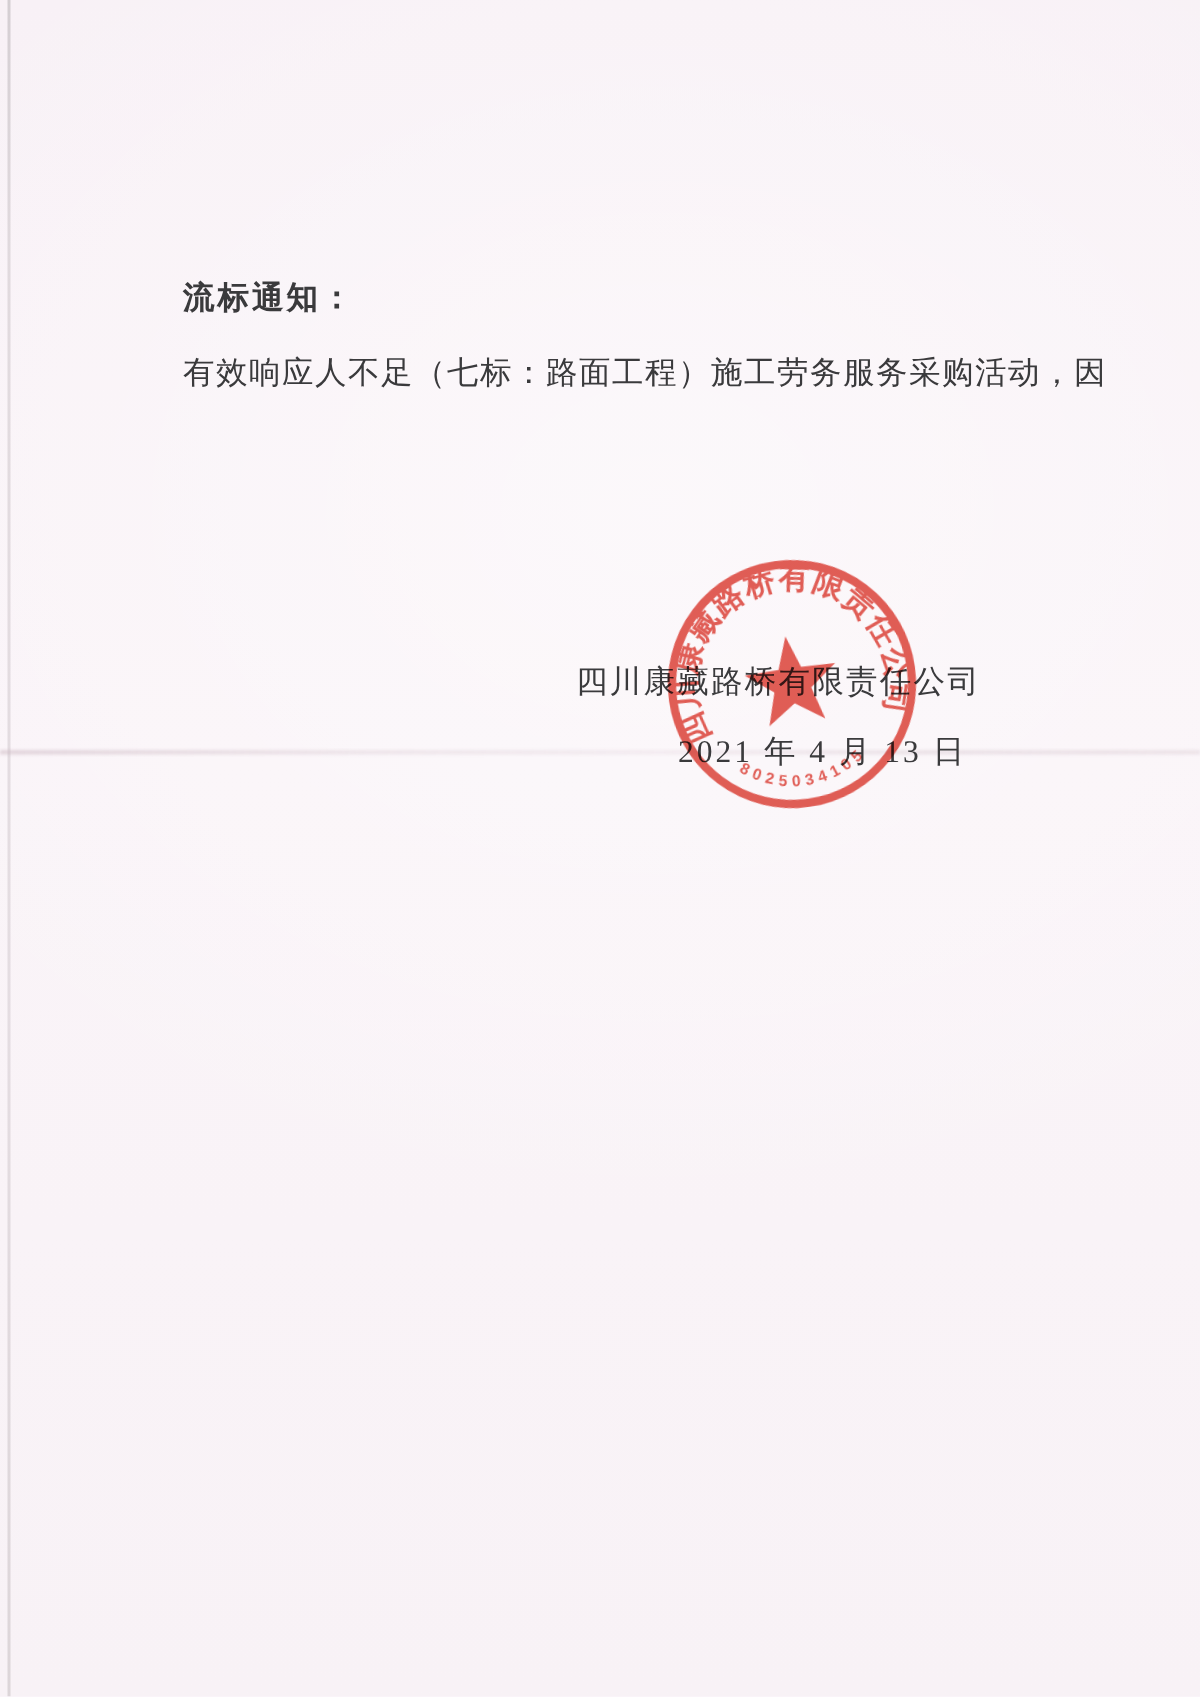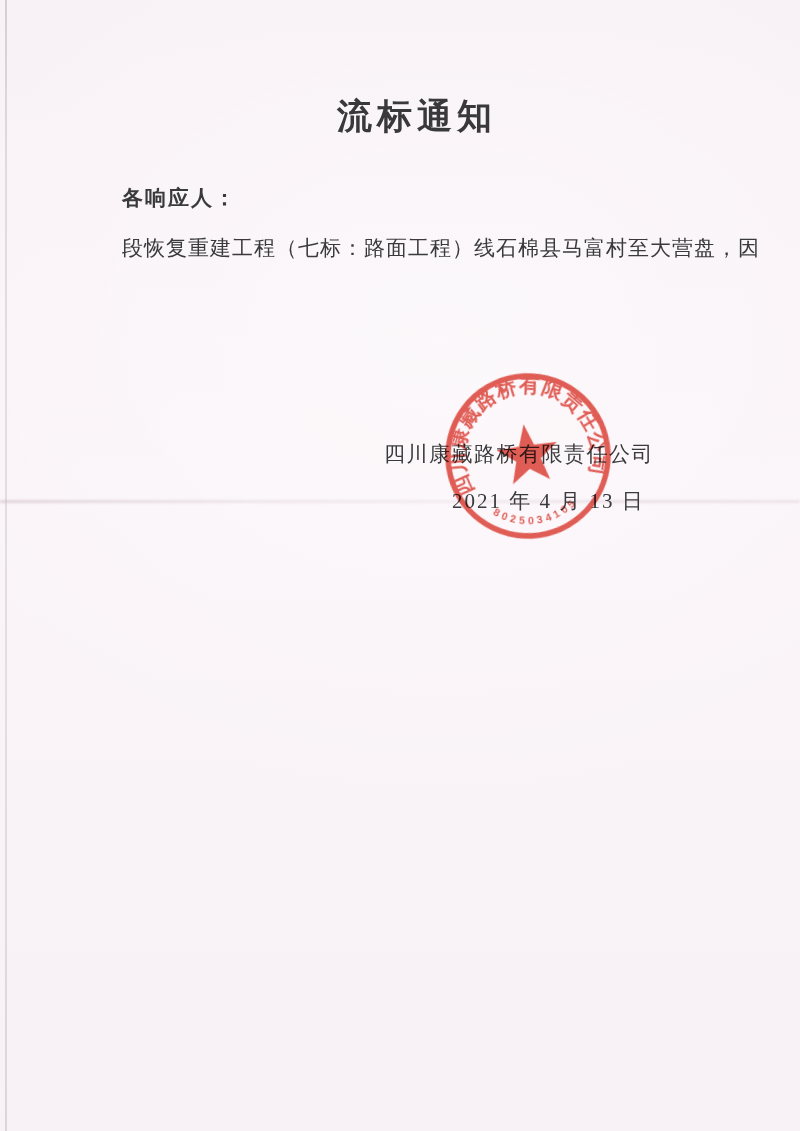--- a/index.html
+++ b/index.html
@@ -125,26 +125,25 @@
   }
 </style>
 </head>
 <body>
 
 <div class="page">
 
   <div class="scan-edge"></div>
   <div class="fold-line"></div>
 
-  <h1 class="title">流标通知</h1>
 
-  <div class="salutation">各响应人：</div>
+  <div class="salutation">流标通知：</div>
 
   <div class="body-text">
-    <div class="body-line">段恢复重建工程（七标：路面工程）线石棉县马富村至大营盘，因</div>
+    <div class="body-line">有效响应人不足（七标：路面工程）施工劳务服务采购活动，因</div>
   </div>
 
   <div class="sig-company">四川康藏路桥有限责任公司</div>
 
   <div class="sig-date">2021 年 4 月 13 日</div>
 
   <svg class="stamp" viewBox="-100 -100 200 200">
     <defs>
       <path id="seal-arc-top" d="M -60.2 21.8 A 64 64 0 1 1 60.2 21.8" fill="none"></path>
       <path id="seal-arc-bottom" d="M -52 44 A 68 68 0 0 0 52 44" fill="none"></path>

